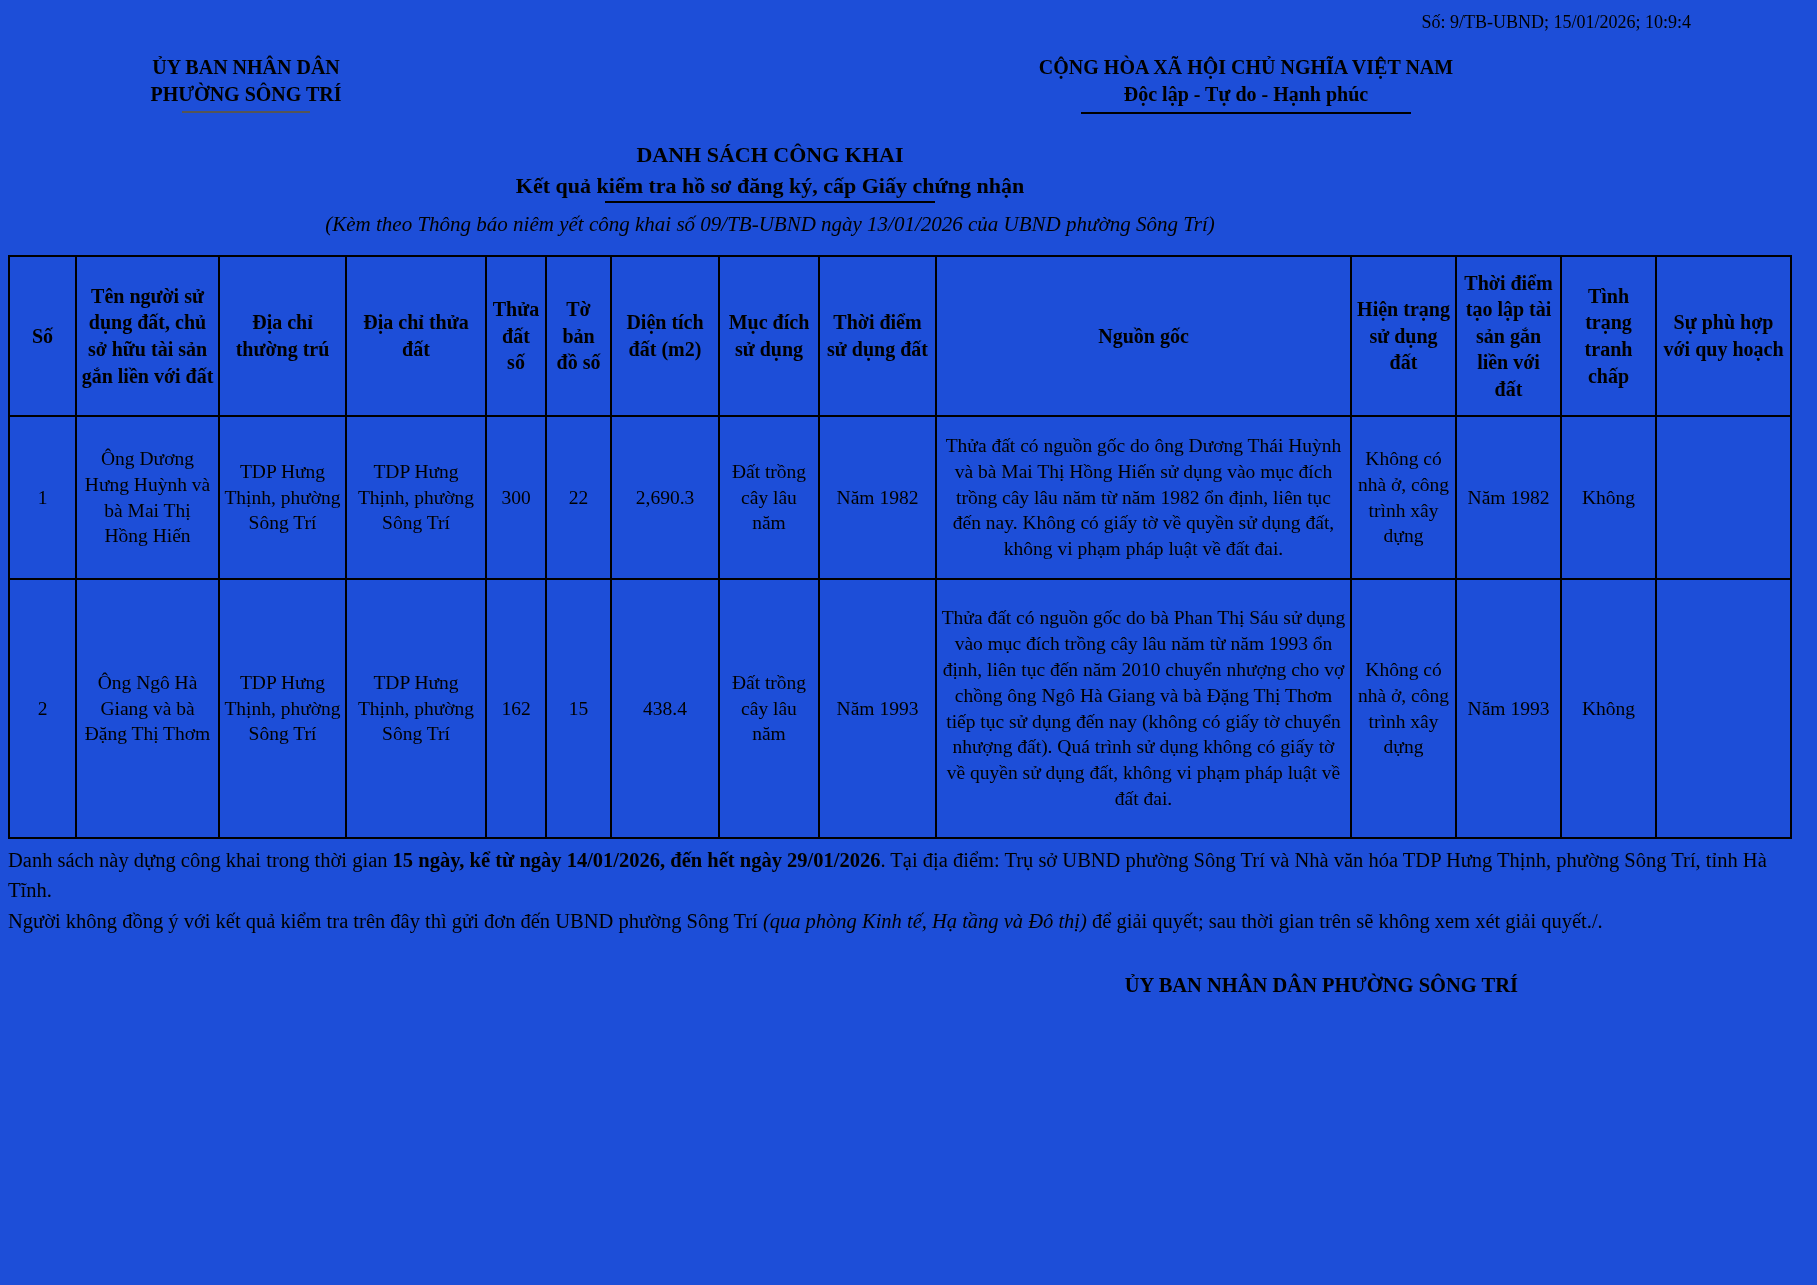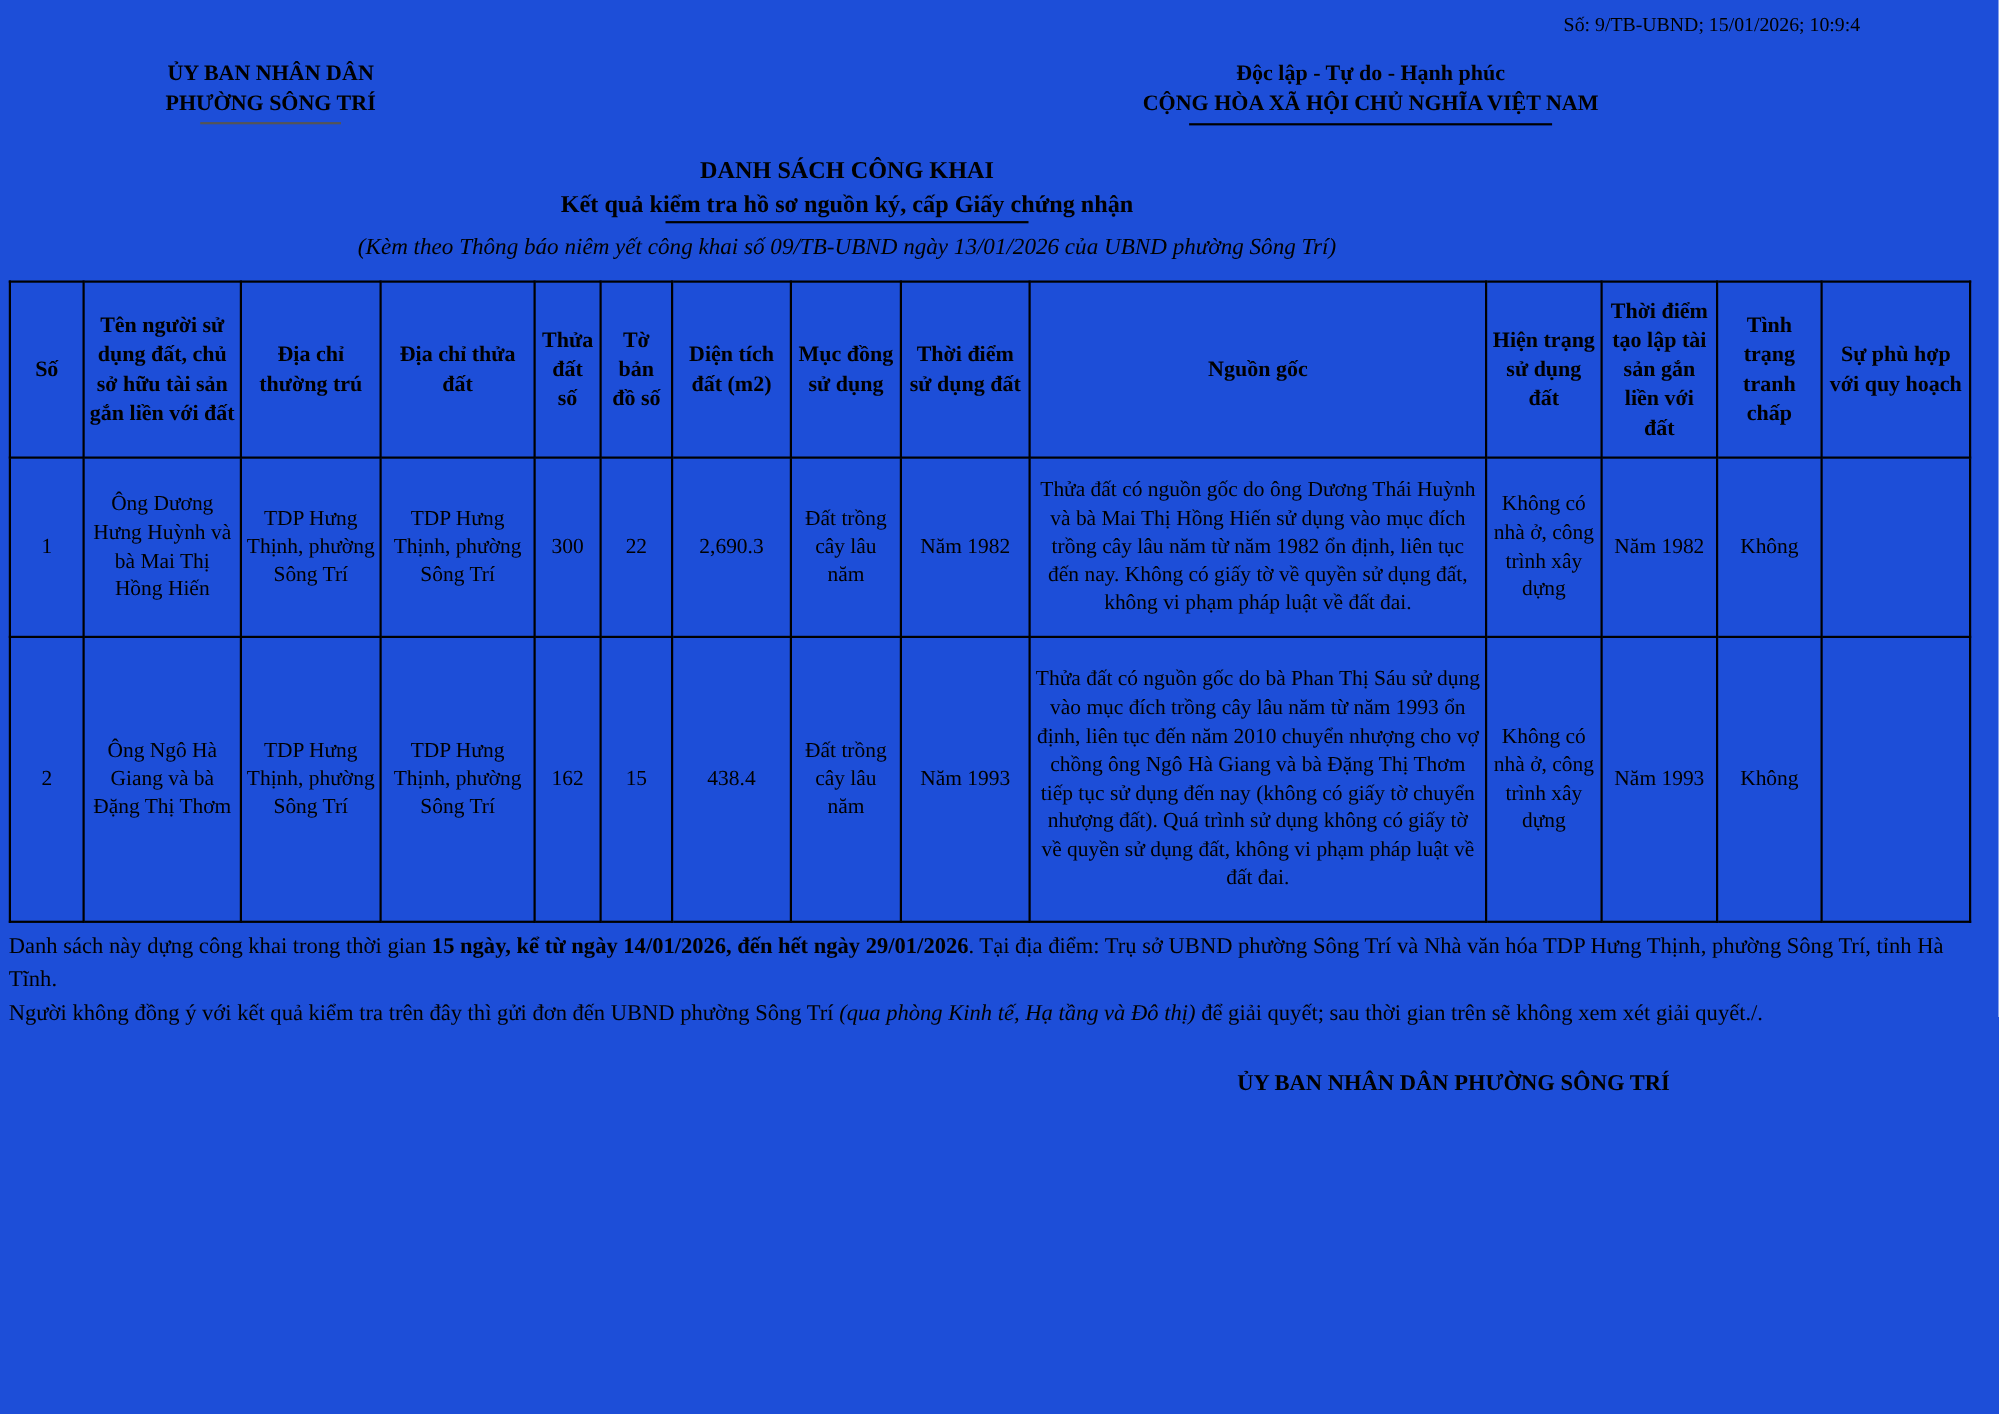--- a/index.html
+++ b/index.html
@@ -111,28 +111,28 @@
 
   <div class="doc-number">Số: 9/TB-UBND; 15/01/2026; 10:9:4</div>
 
   <div class="org-block">
     <div>ỦY BAN NHÂN DÂN</div>
     <div>PHƯỜNG SÔNG TRÍ</div>
     <div class="org-underline"></div>
   </div>
 
   <div class="national-block">
+    <div>CỘNG HÒA XÃ HỘI CHỦ NGHĨA VIỆT NAM</div>
     <div>Độc lập - Tự do - Hạnh phúc</div>
-    <div>CỘNG HÒA XÃ HỘI CHỦ NGHĨA VIỆT NAM</div>
     <div class="national-underline"></div>
   </div>
 
   <div class="title-block">
     <div class="title-line1">DANH SÁCH CÔNG KHAI</div>
-    <div class="title-line2">Kết quả kiểm tra hồ sơ nguồn ký, cấp Giấy chứng nhận</div>
+    <div class="title-line2">Kết quả kiểm tra hồ sơ đăng ký, cấp Giấy chứng nhận</div>
     <div class="title-underline"></div>
     <div class="subtitle">(Kèm theo Thông báo niêm yết công khai số 09/TB-UBND ngày 13/01/2026 của UBND phường Sông Trí)</div>
   </div>
 
   <table class="main">
     <colgroup>
       <col style="width:67px">
         <col style="width:143px">
         <col style="width:127px">
         <col style="width:140px">
@@ -149,21 +149,21 @@
     </colgroup>
     <tbody>
         <tr class="header-row">
       <th>Số</th>
       <th>Tên người sử dụng đất, chủ sở hữu tài sản gắn liền với đất</th>
       <th>Địa chỉ thường trú</th>
       <th>Địa chỉ thửa đất</th>
       <th>Thửa đất số</th>
       <th>Tờ bản đồ số</th>
       <th>Diện tích đất (m2)</th>
-      <th>Mục đồng sử dụng</th>
+      <th>Mục đích sử dụng</th>
       <th>Thời điểm sử dụng đất</th>
       <th>Nguồn gốc</th>
       <th>Hiện trạng sử dụng đất</th>
       <th>Thời điểm tạo lập tài sản gắn liền với đất</th>
       <th>Tình trạng tranh chấp</th>
       <th>Sự phù hợp với quy hoạch</th>
     </tr>
     <tr class="row-1">
       <td>1</td>
       <td>Ông Dương Hưng Huỳnh và bà Mai Thị Hồng Hiến</td>

